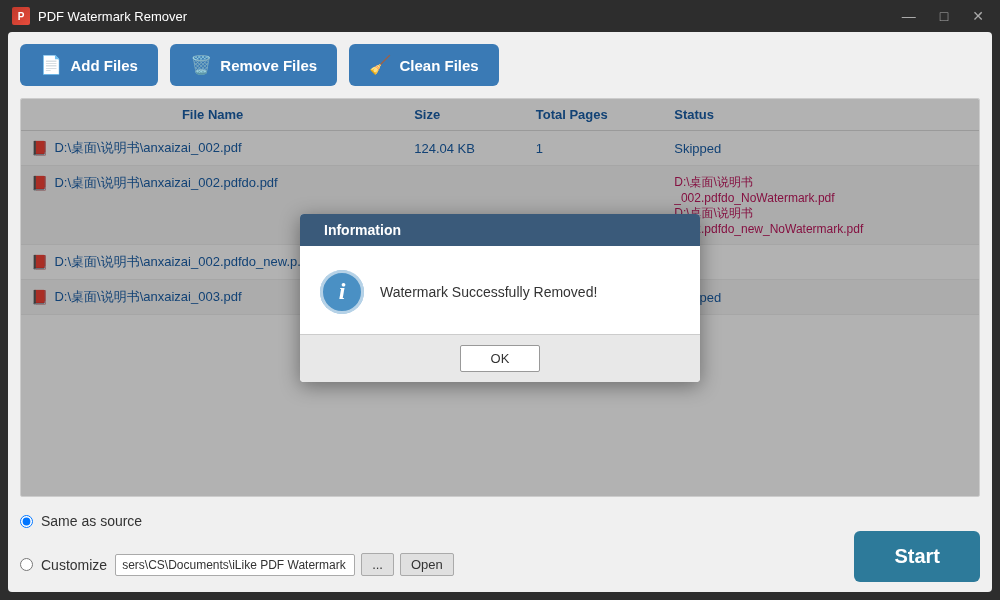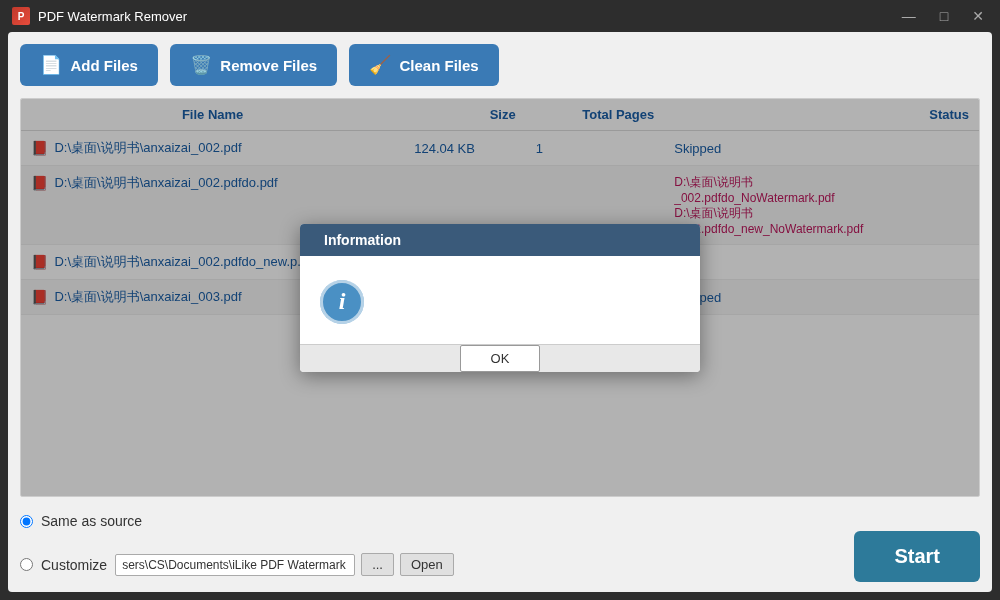--- a/index.html
+++ b/index.html
@@ -96,21 +96,21 @@
       font-size: 13px;
     }
     #file-table thead tr {
       background: #fff;
       border-bottom: 1px solid #ddd;
     }
     #file-table thead th {
       padding: 8px 10px;
       color: #1a5fa8;
       font-weight: 600;
-      text-align: right;
+      text-align: left;
       font-size: 13px;
     }
     #file-table thead th:first-child {
       text-align: center;
       width: 40%;
     }
     #file-table tbody tr {
       border-bottom: 1px solid #eee;
     }
     #file-table tbody tr:nth-child(odd) { background: #fff; }
@@ -242,20 +242,21 @@
       border-radius: 50%;
       border: 3px solid rgba(255,255,255,0.6);
     }
     #dialog-message {
       font-size: 14px;
       color: #333;
       flex: 1;
     }
     #dialog-footer {
       background: #e8e8e8;
+      padding: 10px;
       display: flex;
       justify-content: center;
       border-top: 1px solid #ccc;
     }
     #ok-btn {
       background: #fff;
       border: 1px solid #999;
       border-radius: 2px;
       padding: 5px 30px;
       font-size: 13px;
@@ -368,20 +369,21 @@
 
     <div id="dialog-overlay">
       <div id="dialog-box">
         <div id="dialog-header">
           <span>Information</span>
         </div>
         <div id="dialog-body">
           <div id="dialog-info-icon">
             <span>i</span>
           </div>
+          <div id="dialog-message">Watermark Successfully Removed!</div>
         </div>
         <div id="dialog-footer">
           <button id="ok-btn">OK</button>
         </div>
       </div>
     </div>
   </div>
 
   <div id="bottom-section">
     <div id="bottom-left">

